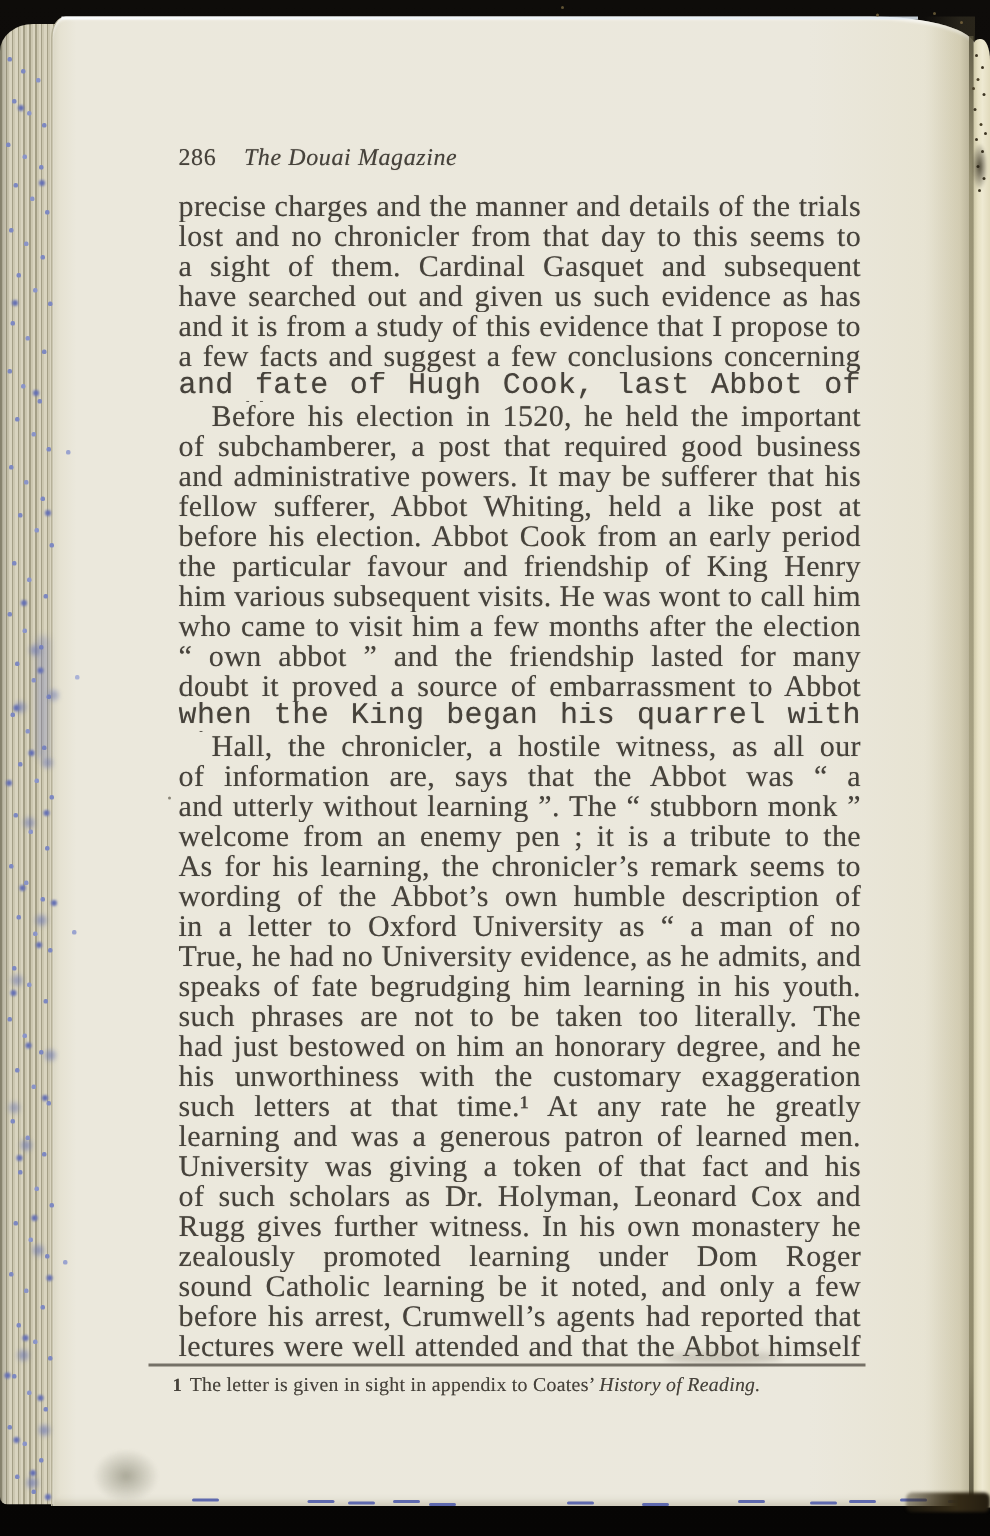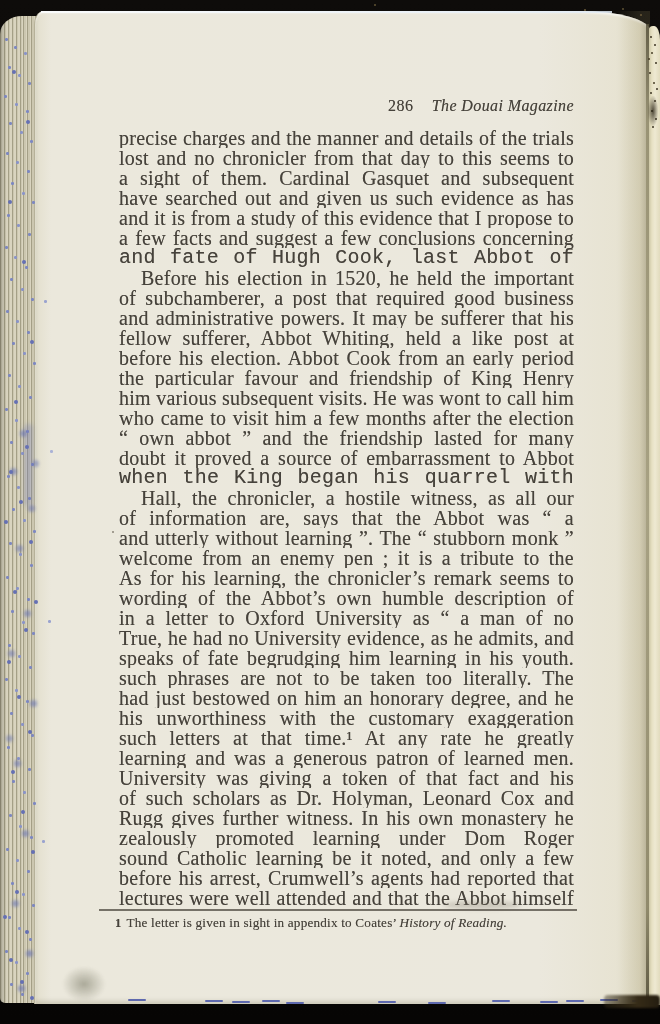--- a/index.html
+++ b/index.html
@@ -33,21 +33,21 @@
     background:linear-gradient(to bottom,#55503a,#948e6f 10%,#a59f80 50%,#8a8465 90%,#4e4934);}
   
   .spine-strip{
     position:absolute;left:649px;top:26px;width:11px;height:979px;z-index:3;
     background:linear-gradient(to right,#cdc7a6 0,#e7e1c4 3px,#eee9d2 6px,#e1dbbd 100%);
     border-top-left-radius:4px;border-top-right-radius:6px 14px;
   }
   
   .text-col{position:absolute;left:84px;top:85px;width:455px;color:#46423b;}
   .page-header{height:20px;line-height:20px;font-size:16px;letter-spacing:.4px;
-    text-shadow:0 0 .5px rgba(70,64,55,.55);text-align:right;}
+    text-shadow:0 0 .5px rgba(70,64,55,.55);}
   .pg-num{margin-right:14px;}
   .mag-title{font-style:italic;}
   .body-text{margin-top:12px;font-size:20px;line-height:20px;letter-spacing:.25px;
     text-shadow:0 0 .5px rgba(70,64,55,.5);}
   .ln{text-align:justify;text-align-last:justify;height:20px;overflow:hidden;}
   .ln-short{text-align-last:left;font-family:Liberation Mono, monospace;}
   .ln-indent{text-indent:22px;}
   .fn-rule{position:absolute;left:64px;top:898px;width:478px;height:2px;background:#57534a;opacity:.8;}
   .fn-smudge{position:absolute;left:408px;top:890px;width:78px;height:8px;background:rgba(120,113,98,.28);
     filter:blur(2px);border-radius:50%;}

